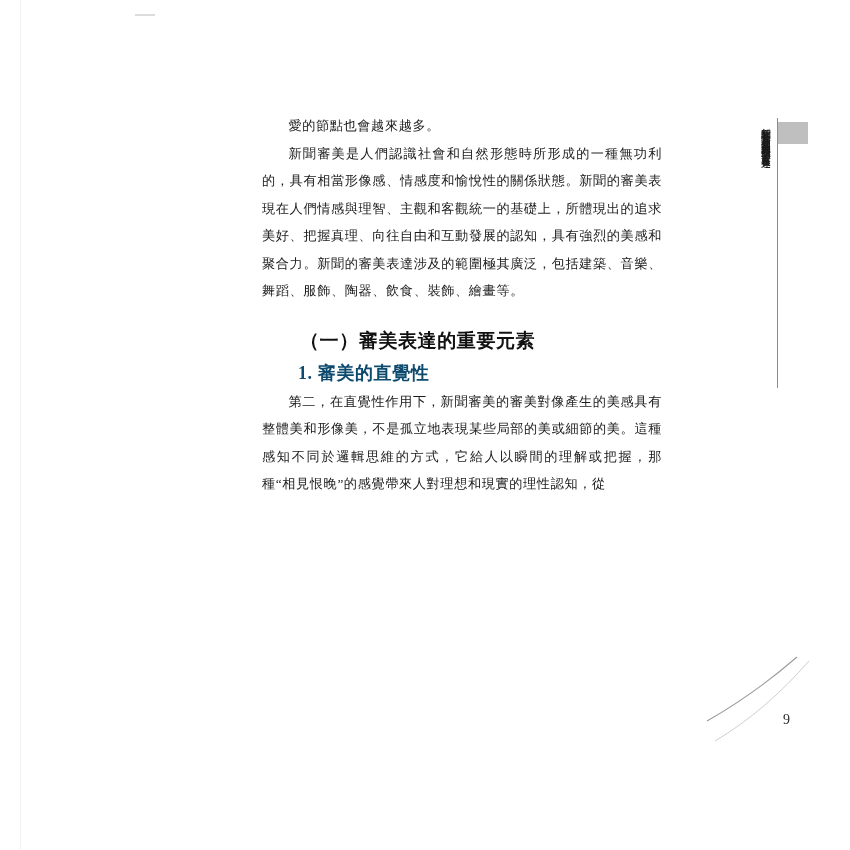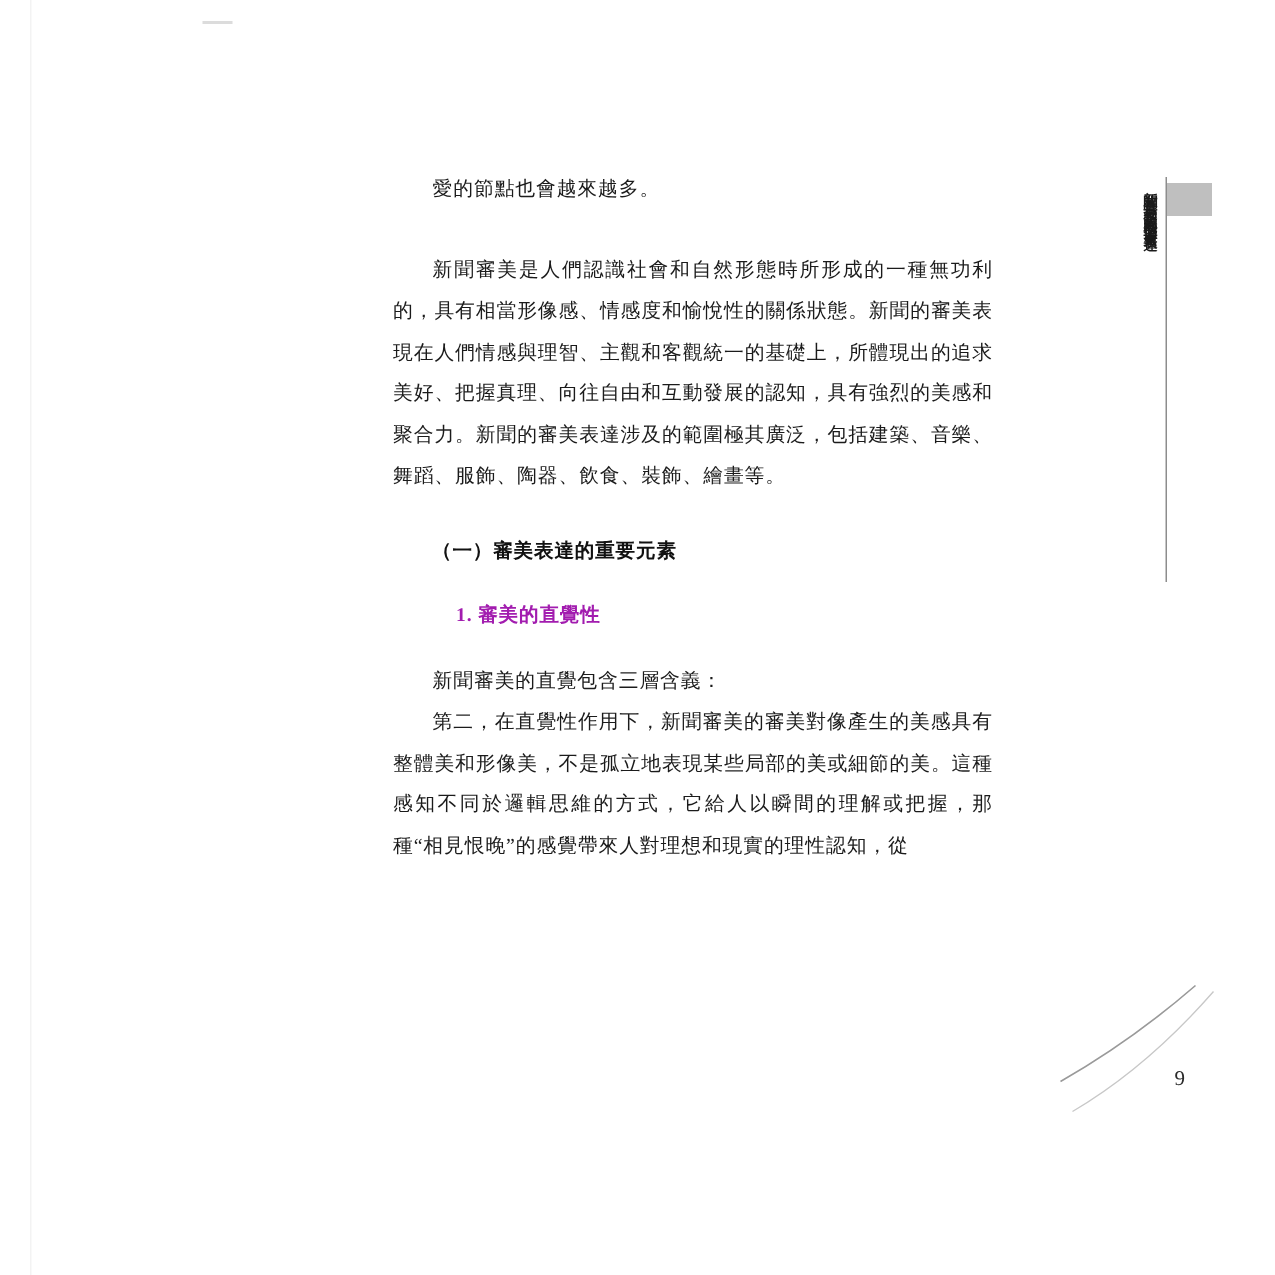--- a/index.html
+++ b/index.html
@@ -52,40 +52,39 @@
     color: #1b1b1b;
     text-align: justify;
     text-justify: inter-ideograph;
     letter-spacing: 0.6px;
     margin: 0;
   }
   .para.indent2 {
     text-indent: 2em;
   }
   .gap-before {
-    margin-top: 26px;
   }
 
   .section-heading {
-    font-size: 13px;
+    font-size: 19px;
     font-weight: bold;
     color: #111111;
     line-height: 27.5px;
     letter-spacing: 0.6px;
     margin: 22px 0 6px 0;
     text-indent: 2em;
   }
 
   .subheading {
-    font-size: 13px;
+    font-size: 18px;
     font-weight: bold;
-    color: #a21caf;
+    color: #0c4a6e;
     line-height: 27.5px;
     letter-spacing: 0.6px;
-    margin: 16px;
+    margin: 0;
     text-indent: 2em;
   }
 
   
   .running-head {
     position: absolute;
     right: 78px;
     top: 120px;
     writing-mode: vertical-rl;
     text-orientation: upright;
@@ -151,21 +150,20 @@
 
     <p class="para indent2">愛的節點也會越來越多。</p>
 
     <p class="para indent2 gap-before">新聞審美是人們認識社會和自然形態時所形成的一種無功利的，具有相當形像感、情感度和愉悅性的關係狀態。新聞的審美表現在人們情感與理智、主觀和客觀統一的基礎上，所體現出的追求美好、把握真理、向往自由和互動發展的認知，具有強烈的美感和聚合力。新聞的審美表達涉及的範圍極其廣泛，包括建築、音樂、舞蹈、服飾、陶器、飲食、裝飾、繪畫等。</p>
 
     <h2 class="section-heading">（一）審美表達的重要元素</h2>
 
 
     <h3 class="subheading">1. 審美的直覺性</h3>
 
-    <p class="para indent2">新聞審美的直覺包含三層含義：</p>
 
 
     <p class="para indent2">第二，在直覺性作用下，新聞審美的審美對像產生的美感具有整體美和形像美，不是孤立地表現某些局部的美或細節的美。這種感知不同於邏輯思維的方式，它給人以瞬間的理解或把握，那種“相見恨晚”的感覺帶來人對理想和現實的理性認知，從</p>
 
   </div>
 
   <div class="corner-swoosh">
     <svg width="110" height="110" viewBox="0 0 110 110" xmlns="http://www.w3.org/2000/svg">
       <path d="M2 66 C 30 50, 62 28, 92 2" stroke="#9a9a9a" stroke-width="1.1" fill="none"></path>
       <path d="M10 86 C 44 66, 76 38, 104 6" stroke="#c8c8c8" stroke-width="0.9" fill="none"></path>

